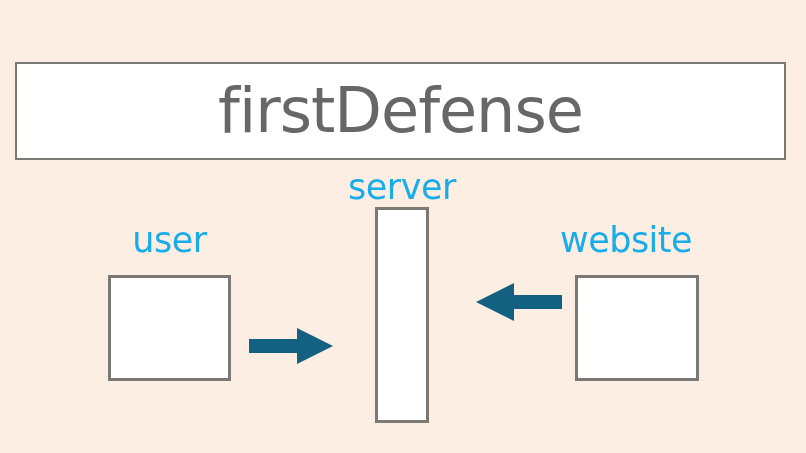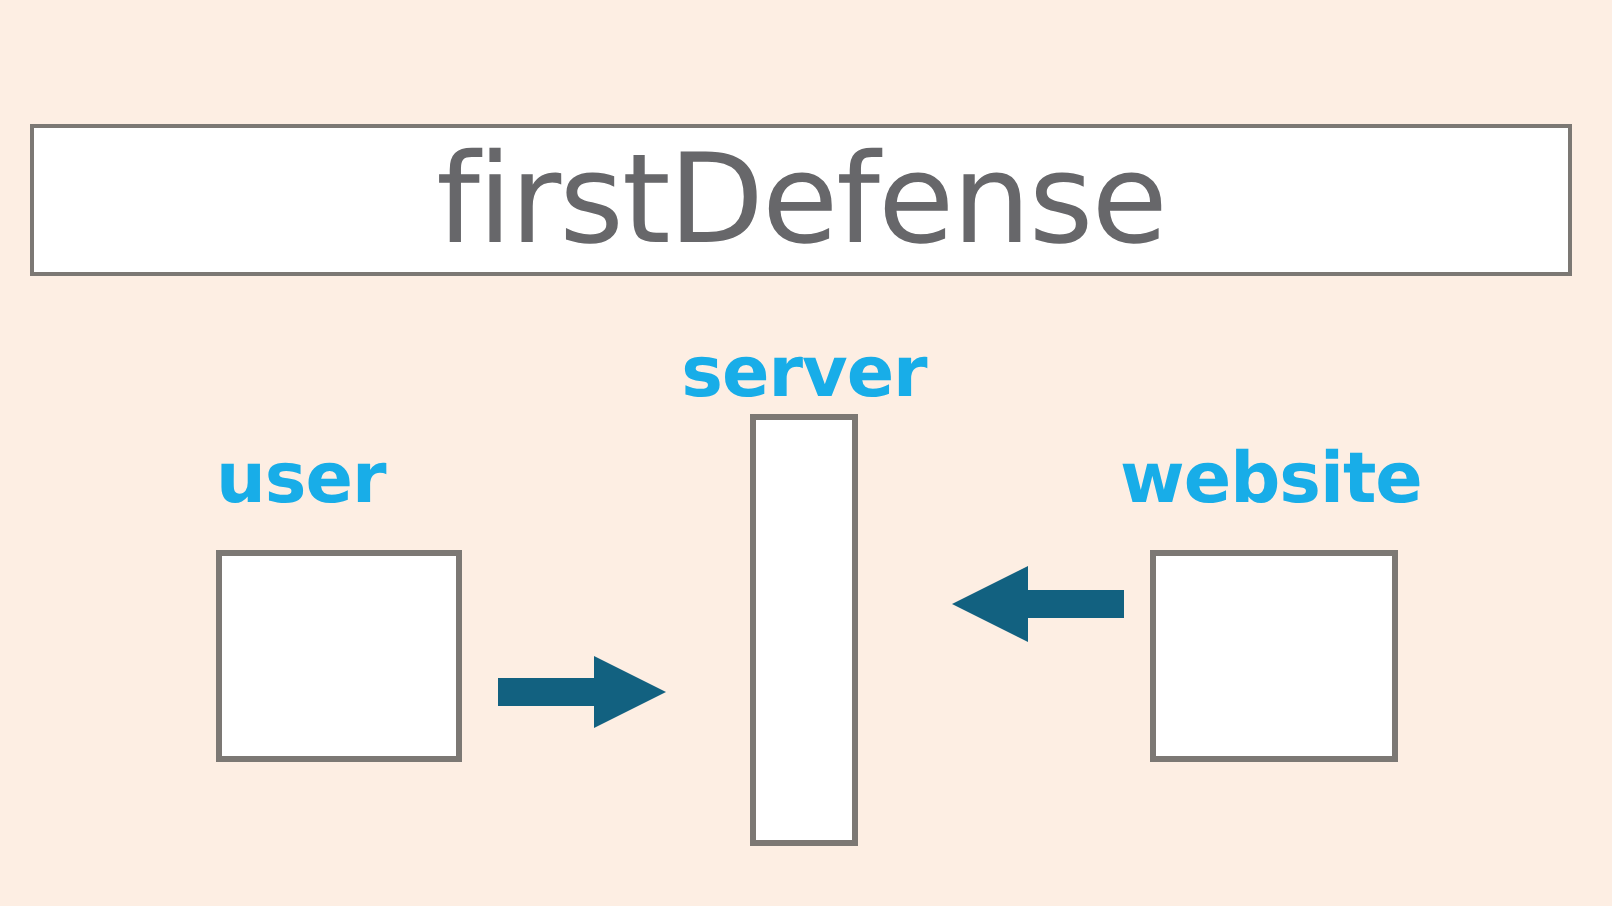--- a/index.html
+++ b/index.html
@@ -19,21 +19,21 @@
     height: 453px;
     background: #FDEEE3;
   }
 
   
   .title-box {
     position: absolute;
     left: 15px;
     top: 62px;
     width: 771px;
-    height: 76px;
+    height: 98px;
     background: #FFFFFF;
     border: 2px solid #7C7874;
     box-sizing: border-box;
     display: flex;
     align-items: center;
     justify-content: center;
   }
   .title-text {
     font-family: "DejaVu Sans", sans-serif;
     font-size: 62px;
@@ -53,27 +53,27 @@
   }
   .box-user    { left: 108px; top: 275px; width: 123px; height: 106px; }
   .box-server  { left: 375px; top: 207px; width: 54px;  height: 216px; }
   .box-website { left: 575px; top: 275px; width: 124px; height: 106px; }
 
   
   .node-label {
     position: absolute;
     font-family: "DejaVu Sans", sans-serif;
     font-size: 35px;
-    font-weight: 700;
+    font-weight: 400;
     color: #18ADE8;
     line-height: 1;
     white-space: nowrap;
     letter-spacing: -0.5px;
   }
-  .label-user    { left: 108px; top: 223px; width: 123px; text-align: left; }
+  .label-user    { left: 108px; top: 223px; width: 123px; text-align: center; }
   .label-server  { left: 337px; top: 170px; width: 130px; text-align: center; }
   .label-website { left: 560px; top: 223px; width: 156px; text-align: left; }
 
   
   .arrow {
     position: absolute;
   }
   .arrow-user-to-server    { left: 249px; top: 328px; width: 84px;  height: 36px; }
   .arrow-website-to-server { left: 476px; top: 283px; width: 86px;  height: 38px; }
   .arrow svg { display: block; width: 100%; height: 100%; }

